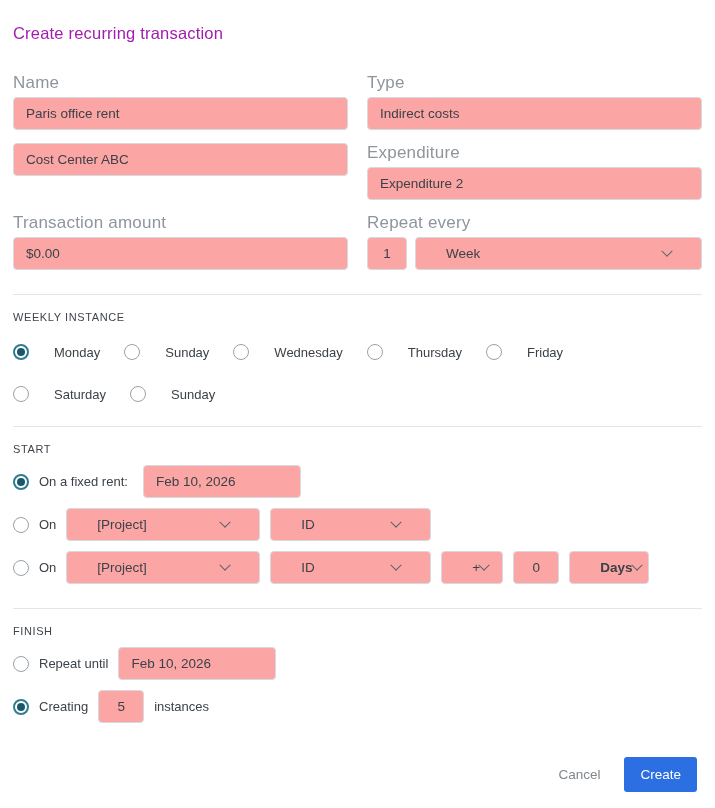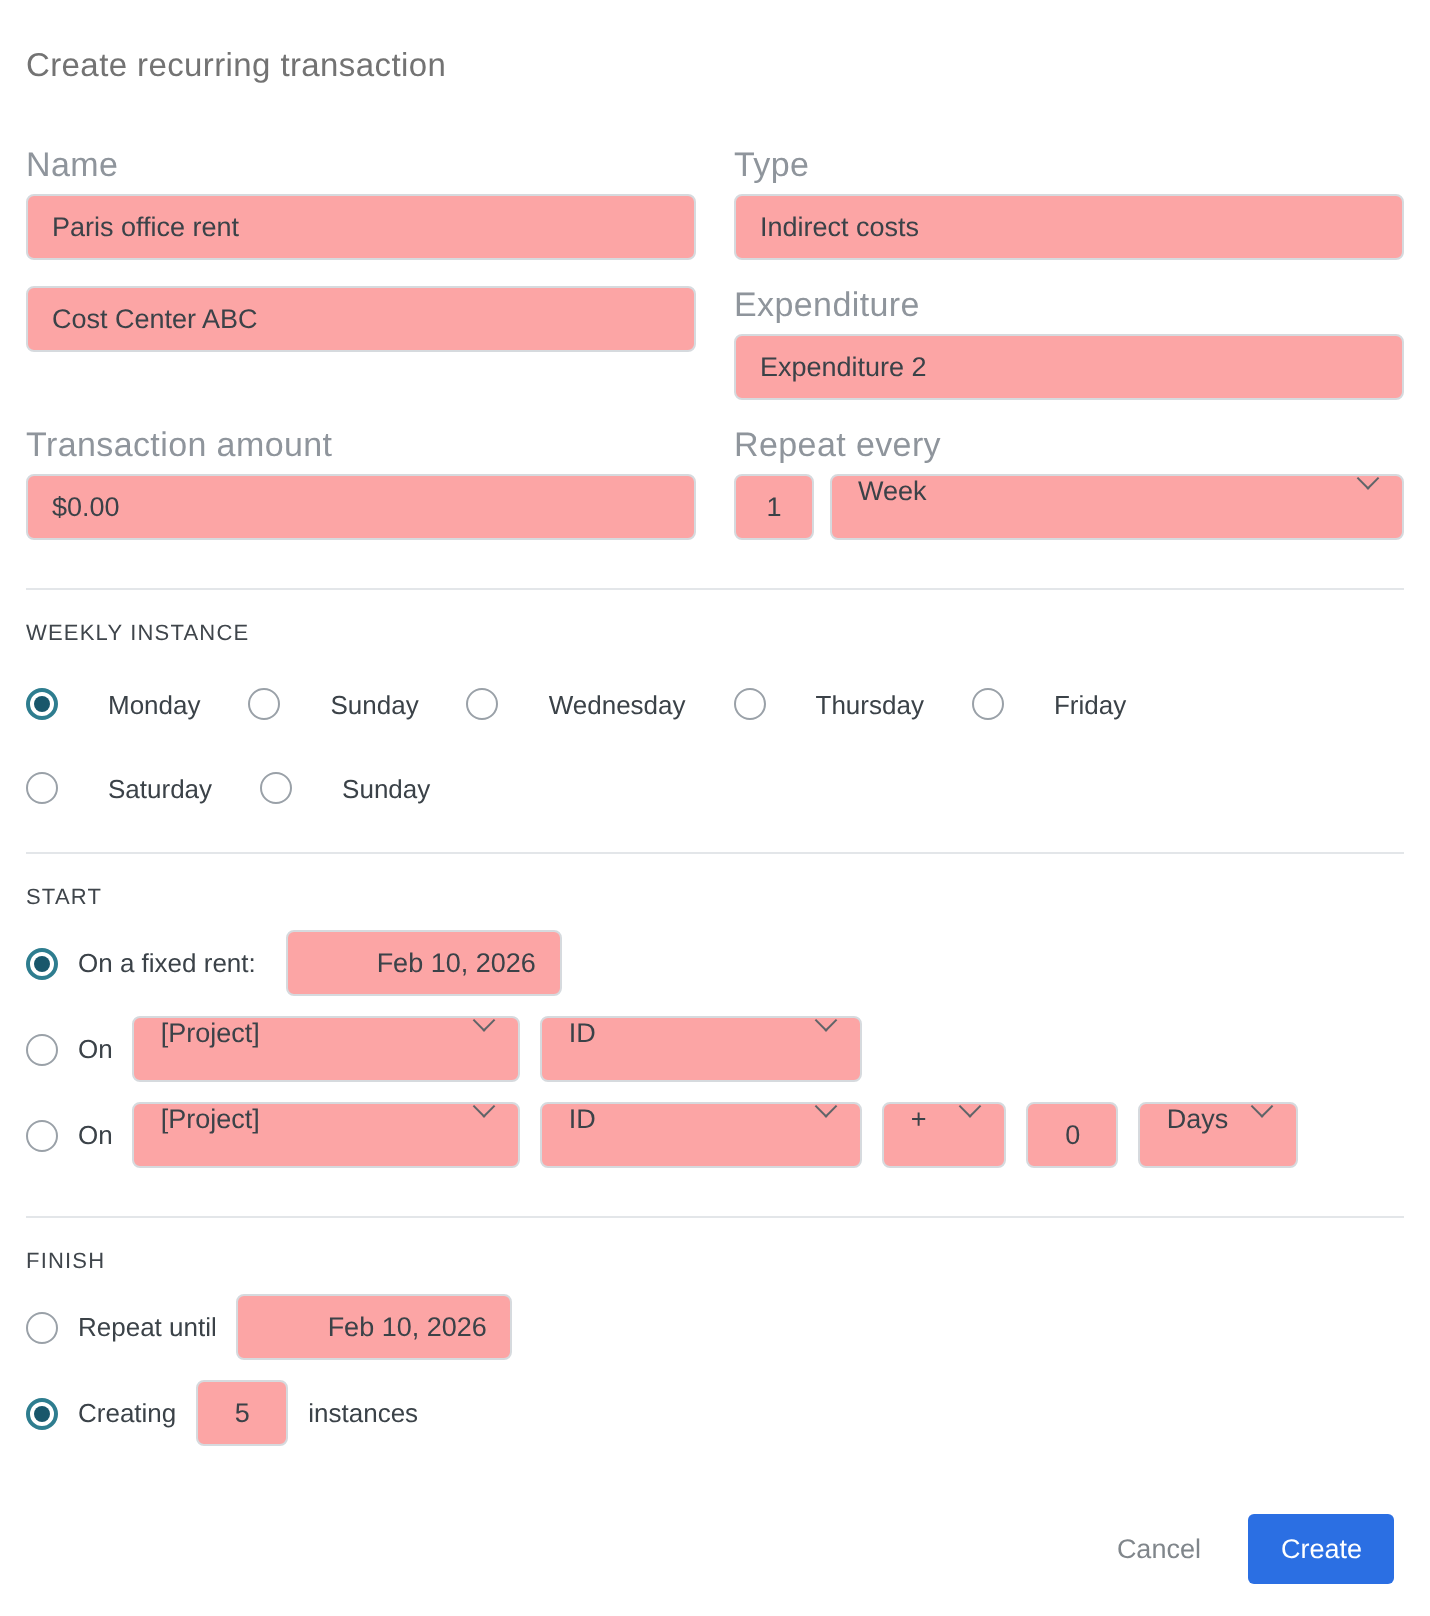--- a/index.html
+++ b/index.html
@@ -8,21 +8,21 @@
     width: 715px; height: 808px;
     font-family: "Liberation Sans", sans-serif;
     color: #3b4248;
     position: relative;
     overflow: hidden;
   }
   .dialog { padding: 16px 13px 0 13px; }
 
   .dialog-title {
     font-size: 16.5px;
-    color: #737373;
+    color: #a21caf;
     font-weight: 400;
     margin-top: 8px;
     letter-spacing: 0.2px;
   }
 
   
   .form-grid {
     margin-top: 30px;
     display: grid;
     grid-template-columns: 1fr 1fr;
@@ -44,22 +44,23 @@
     font-family: "Liberation Sans", sans-serif;
     font-size: 13.5px;
     color: #3b4248;
     outline: none;
   }
   .text-input { width: 100%; padding: 0 12px; }
   .mini-input { text-align: center; padding: 0 4px; }
 
   .select-box {
     display: flex;
+    align-items: center;
     justify-content: space-between;
-    padding: 0 13px;
+    padding: 0 30px;
     cursor: pointer;
   }
   .chevron {
     width: 8px; height: 8px;
     border-right: 1.6px solid #5f6468;
     border-bottom: 1.6px solid #5f6468;
     transform: rotate(45deg) translate(-2px, -2px);
     flex: 0 0 auto;
   }
   .repeat-row { display: flex; gap: 8px; }
@@ -118,26 +119,26 @@
 
   .option-row {
     display: flex;
     align-items: center;
     gap: 10px;
     margin-top: 10px;
     font-size: 13px;
   }
   .option-row:first-of-type { margin-top: 14px; }
   .option-label { cursor: pointer; }
-  .date-input { width: 138px; flex: 0 0 auto; text-align: right; }
+  .date-input { width: 158px; flex: 0 0 auto; }
   .sel-project { width: 194px; flex: 0 0 auto; }
   .sel-field   { width: 161px; flex: 0 0 auto; }
   .sel-op      { width: 62px;  flex: 0 0 auto; }
   .num-input   { width: 46px;  flex: 0 0 auto; }
-  .sel-unit    { width: 80px;  flex: 0 0 auto; }
+  .sel-unit    { width: 80px;  flex: 0 0 auto; font-weight: bold; }
   .count-input { width: 46px;  flex: 0 0 auto; }
   .suffix-text { color: #3b4248; }
 
   .gap-after-fixed { margin-left: 5px; }
 
   
   .footer {
     position: absolute;
     right: 18px;
     bottom: 16px;

